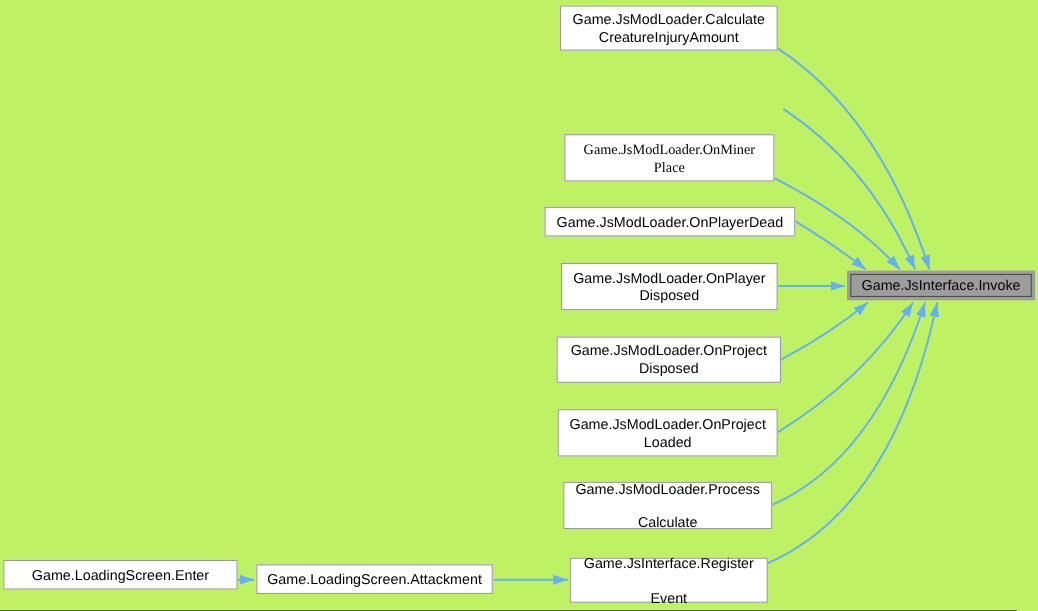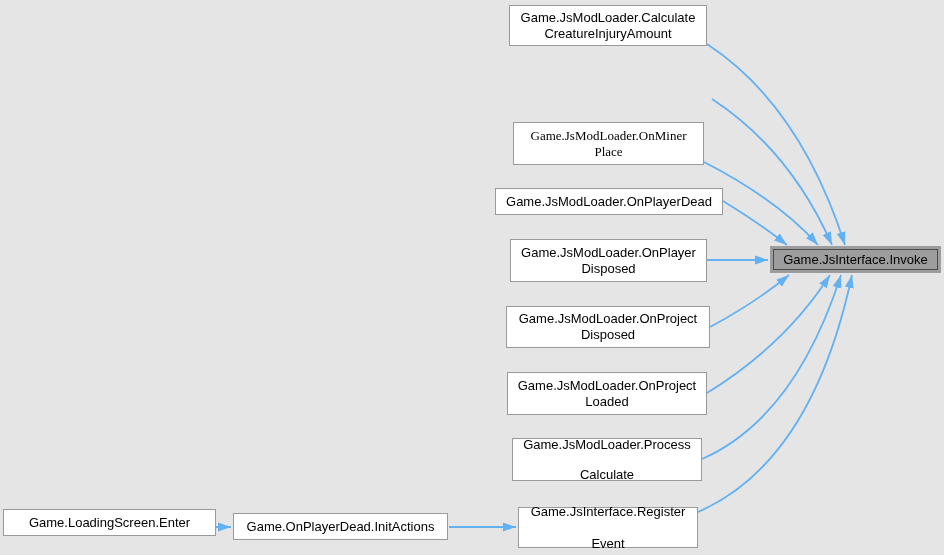--- a/index.html
+++ b/index.html
@@ -4,21 +4,21 @@
 <style>
   html, body {
     margin: 0;
     padding: 0;
     background: #000000;
   }
   #canvas {
     position: relative;
     width: 944px;
     height: 555px;
-    background: #e5e5e5;
+    background: #bef264;
     overflow: hidden;
     font-family: "Liberation Sans", sans-serif;
   }
   #edges {
     position: absolute;
     left: 0;
     top: 0;
     width: 944px;
     height: 555px;
   }
@@ -121,21 +121,21 @@
   <div class="node" style="left:518px; top:507px; width:180px; height:41px;gap:16px;">
     <span>Game.JsInterface.Register</span>
     <span>Event</span>
   </div>
 
   <div class="node" style="left:3px; top:509px; width:213px; height:27px;">
     <span>Game.LoadingScreen.Enter</span>
   </div>
 
   <div class="node" style="left:233px; top:513px; width:215px; height:27px;">
-    <span>Game.OnPlayerDead.InitActions</span>
+    <span>Game.LoadingScreen.Attackment</span>
   </div>
 
   <div class="node current" style="left:770px; top:246px; width:171px; height:27px;">
     <div class="current-inner">
       <span>Game.JsInterface.Invoke</span>
     </div>
   </div>
 
 </div>
 

